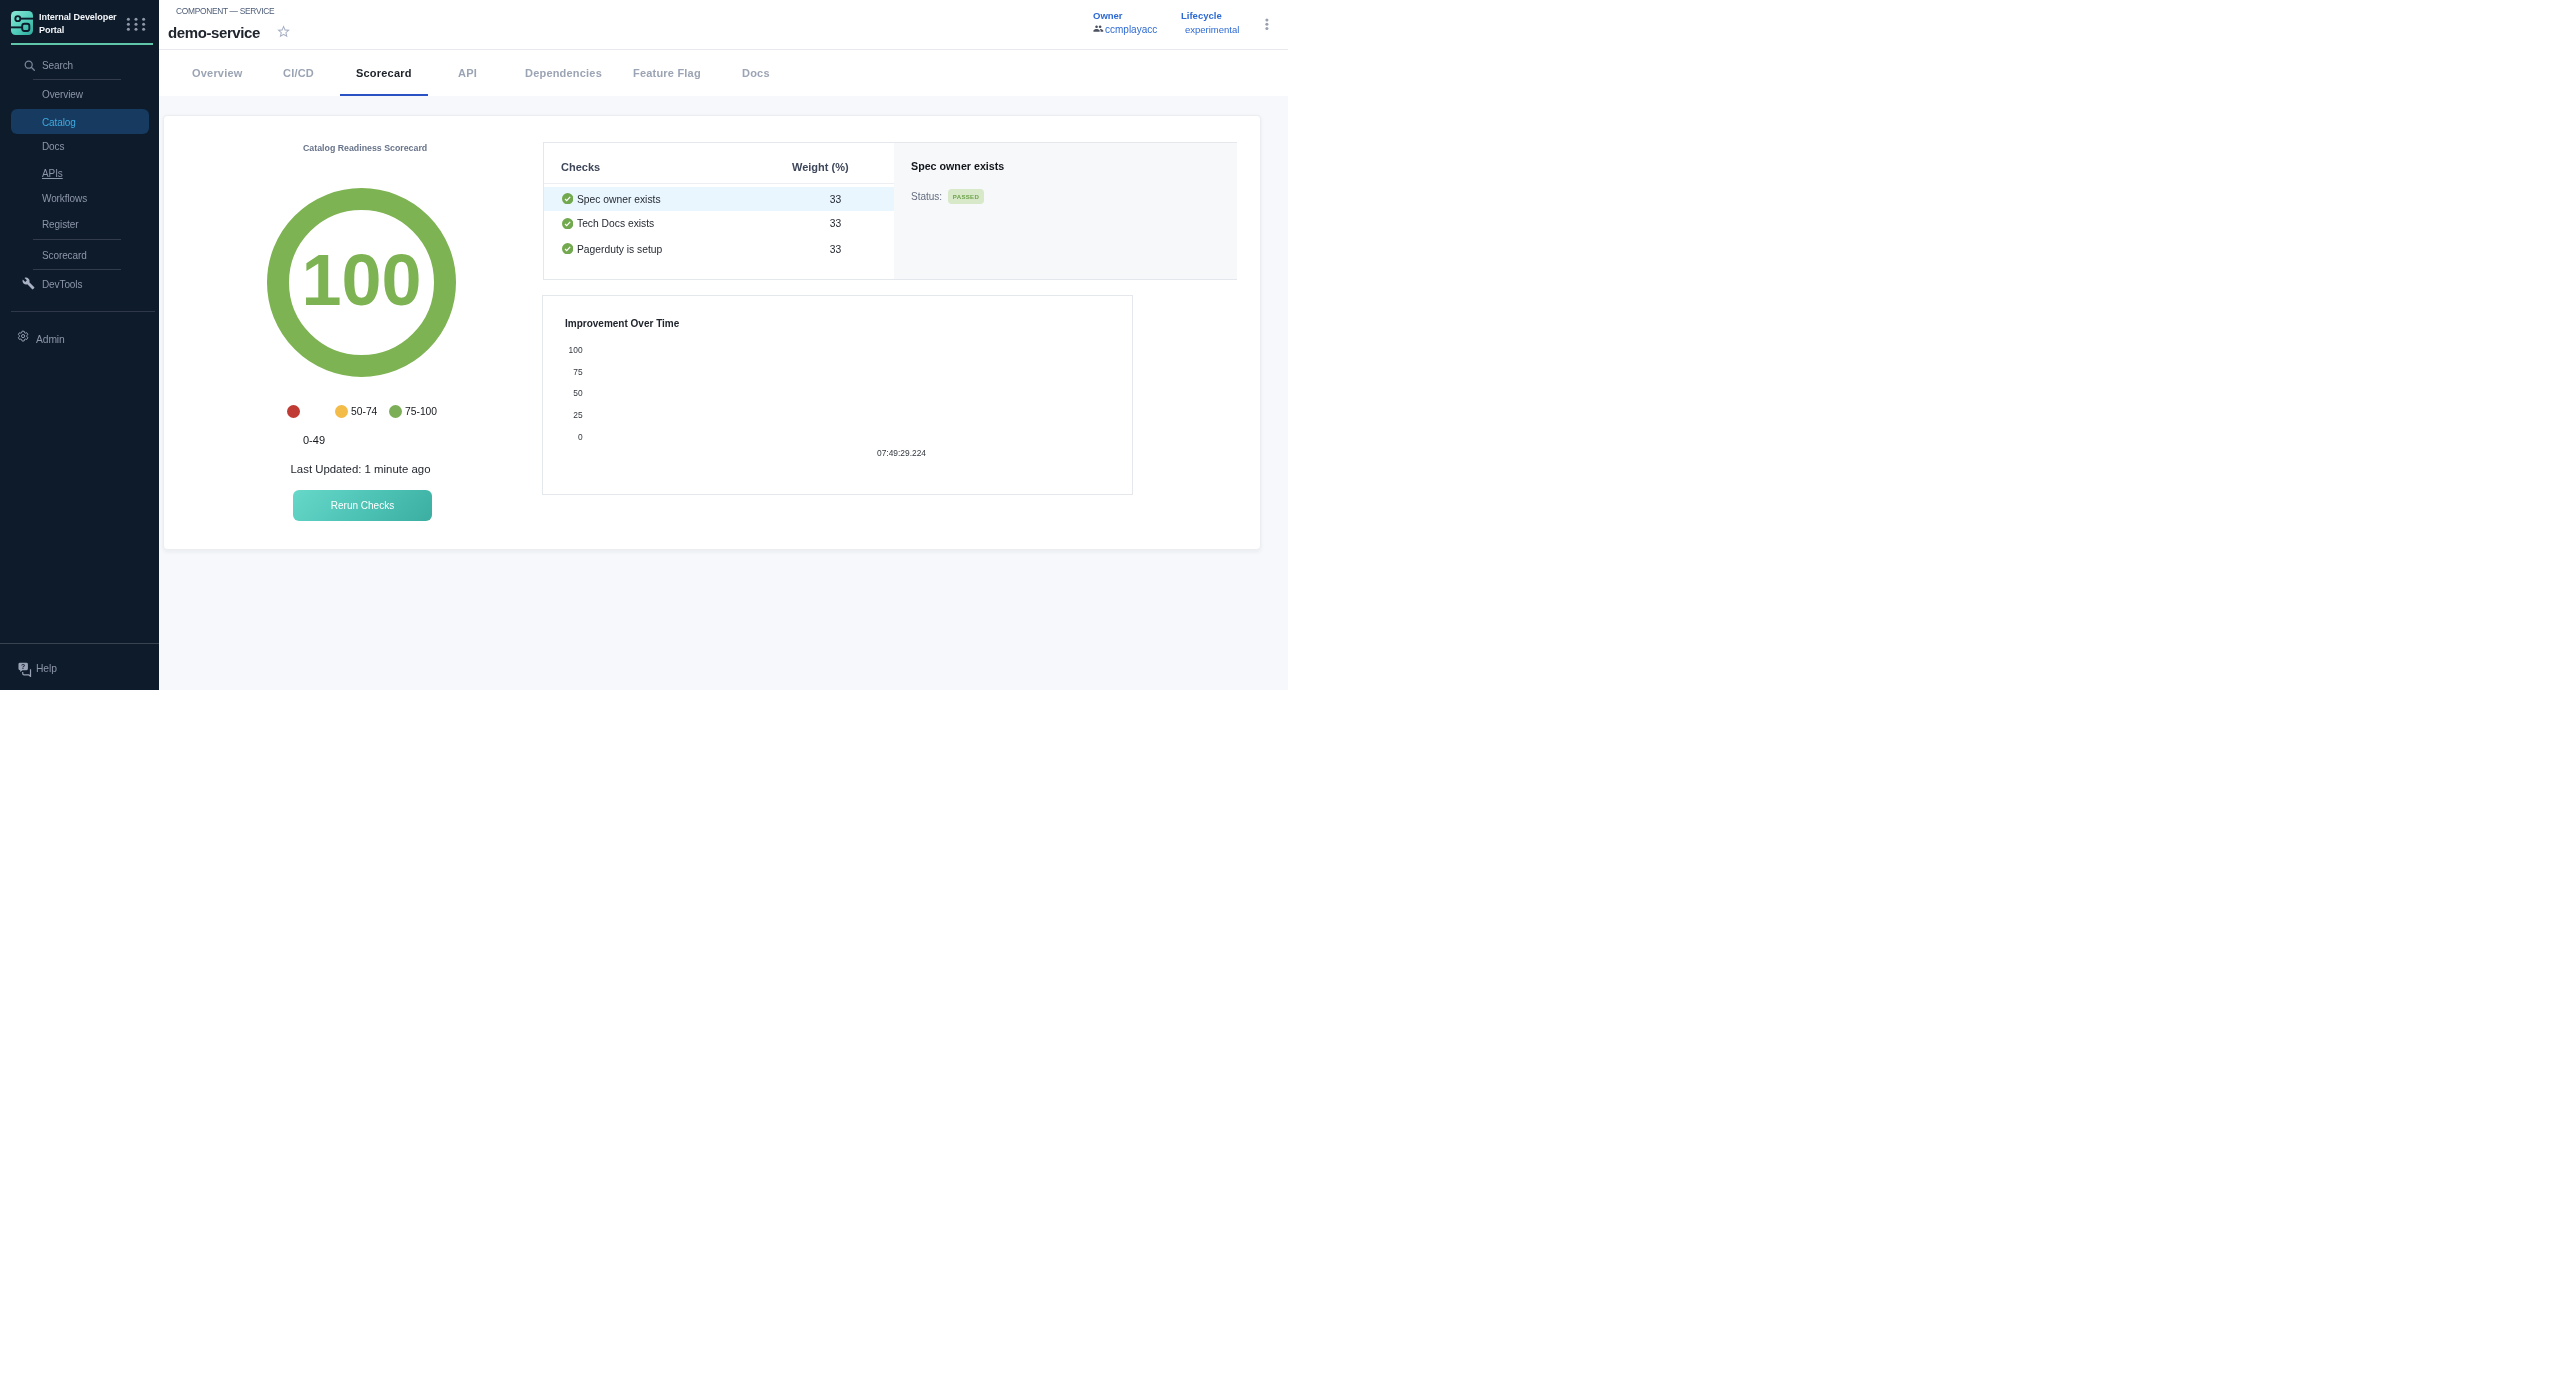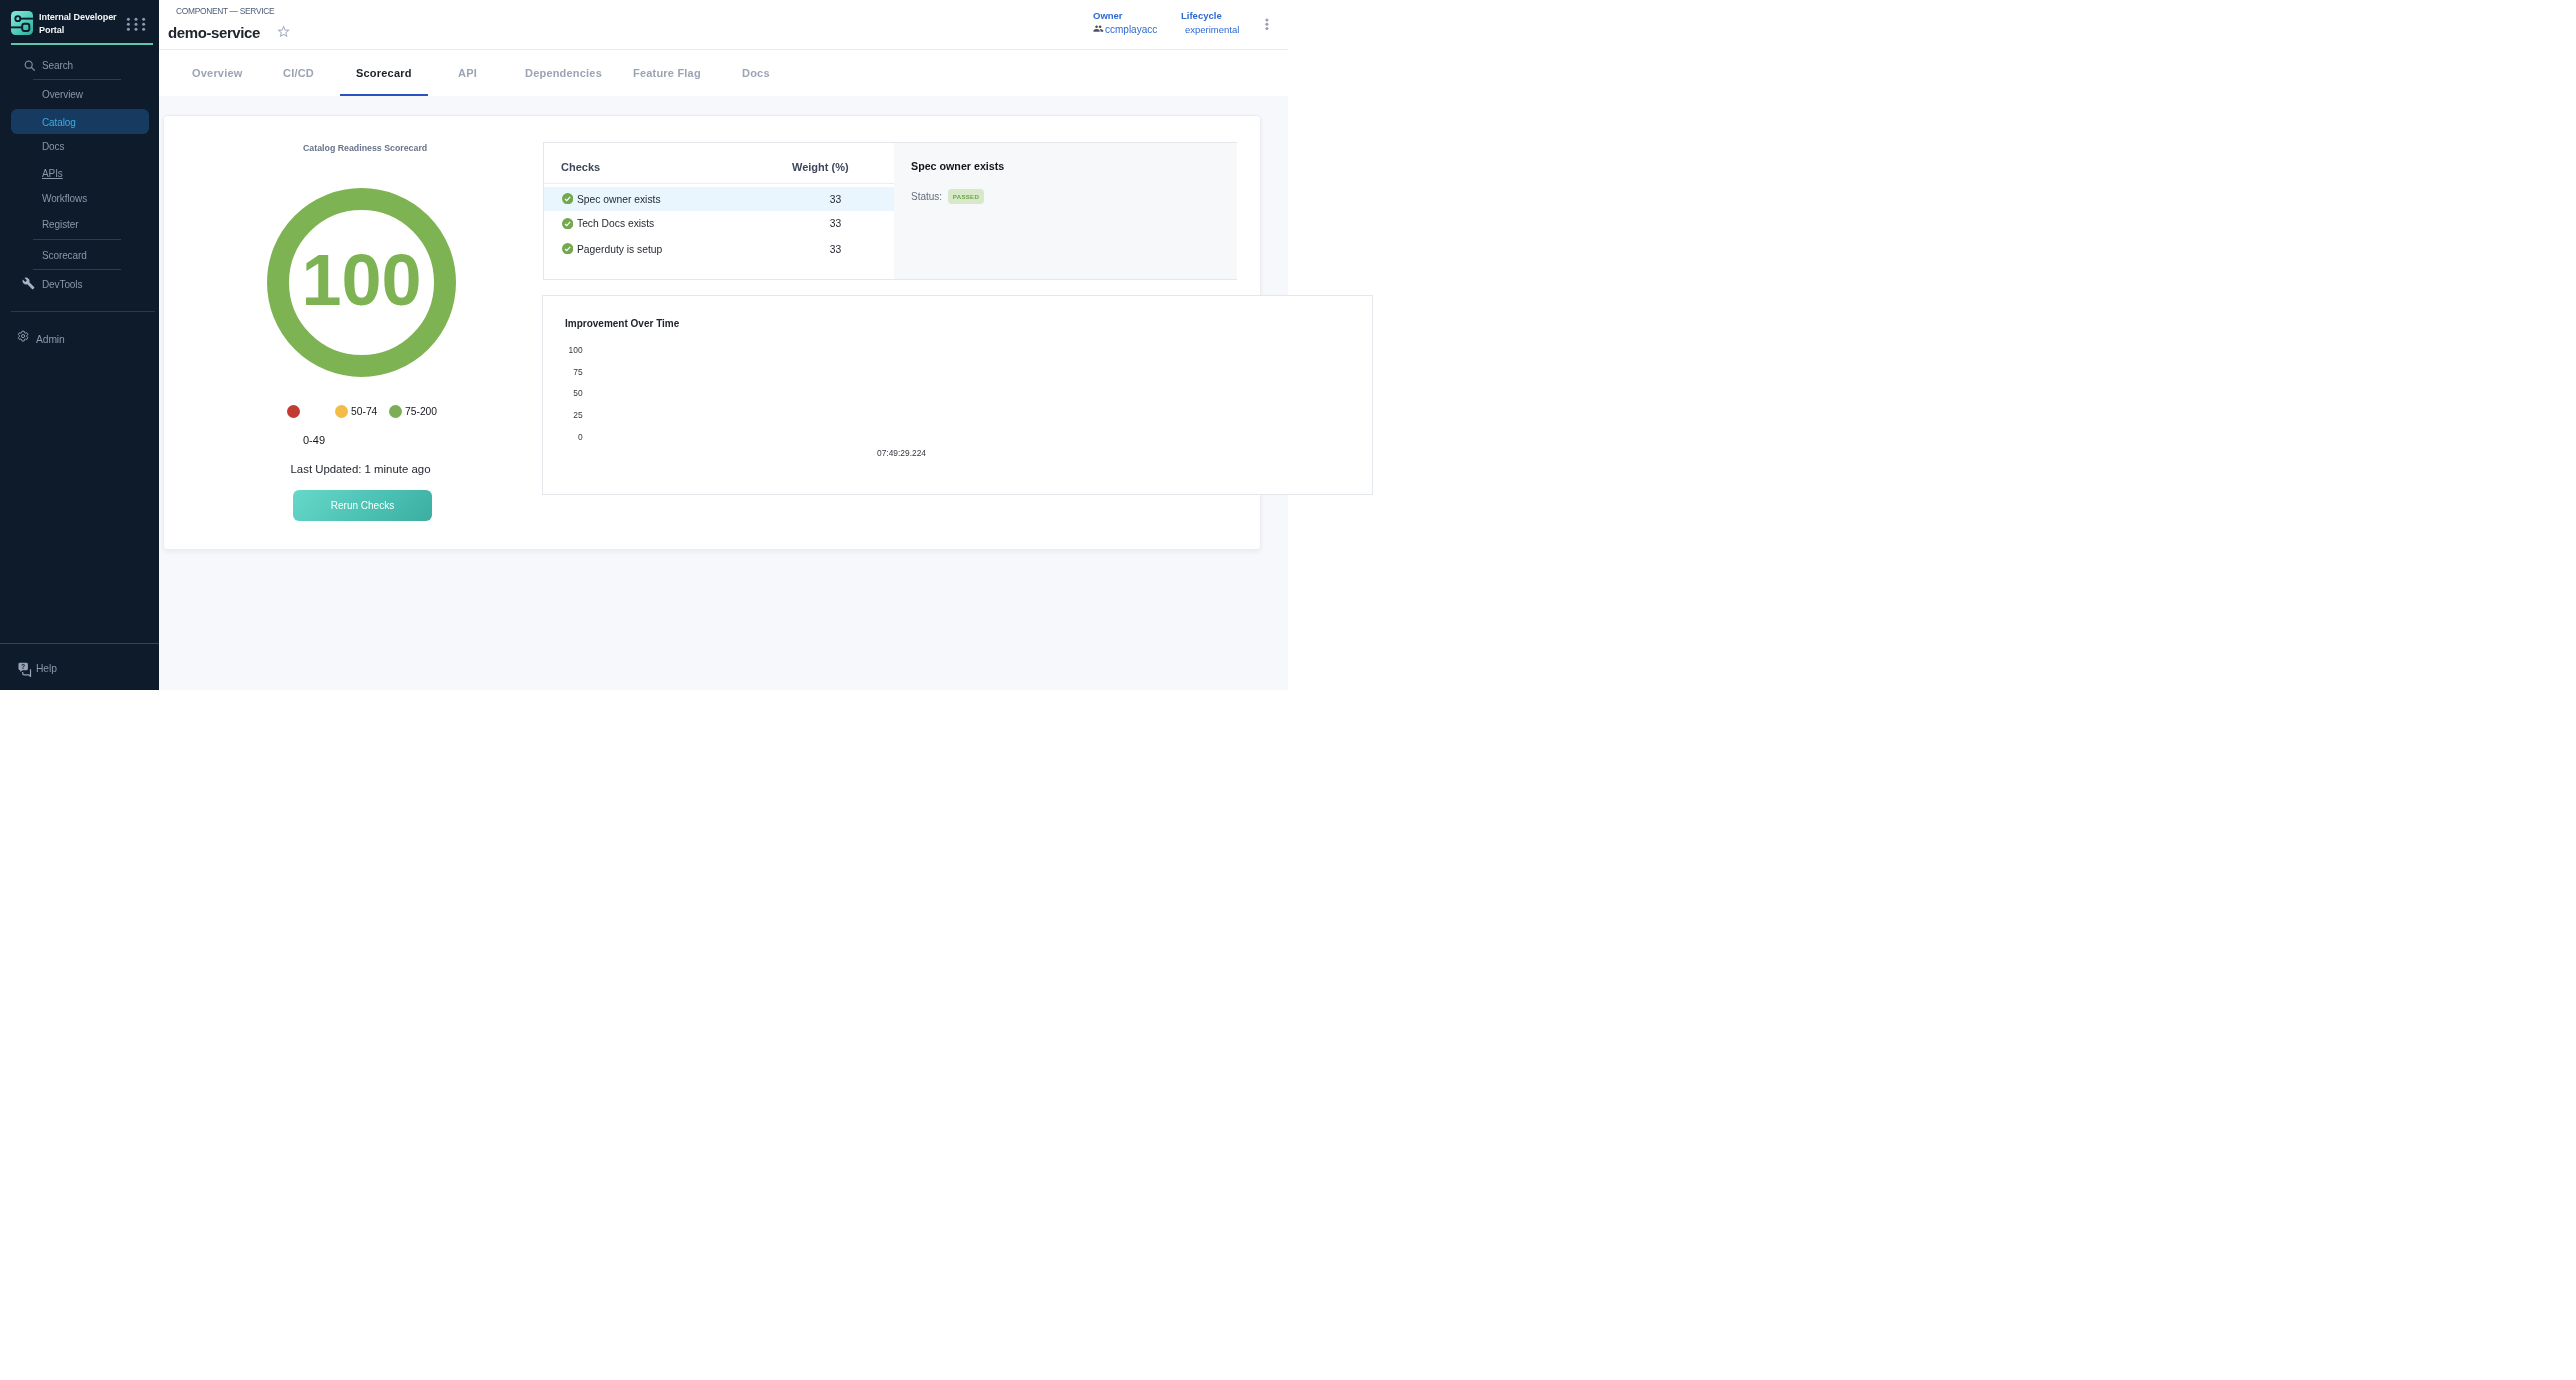--- a/index.html
+++ b/index.html
@@ -21,21 +21,21 @@
 
   <div class="abs" style="left:139px; top:27px; white-space:nowrap; font-size:8.8px; font-weight:700; color:#68748a;">Catalog Readiness Scorecard</div>
   <div class="abs" style="left:103px; top:72px; width:189px; height:189px; border:22px solid #7db352; border-radius:50%;"></div>
   <div class="abs" style="left:103px; top:70px; width:189px; height:189px; line-height:189px; text-align:center; font-size:72px; font-weight:700; color:#7db352;">100</div>
 
   <div class="abs" style="left:123px; top:289px; width:13px; height:13px; border-radius:50%; background:#bf3b33;"></div>
   <div class="abs" style="left:139px; top:290px; font-size:11px; color:#15181d;margin-top:28px;">0-49</div>
   <div class="abs" style="left:171px; top:289px; width:13px; height:13px; border-radius:50%; background:#f3bb47;"></div>
   <div class="abs" style="left:187px; top:290px; font-size:10.3px; color:#15181d;">50-74</div>
   <div class="abs" style="left:225px; top:289px; width:13px; height:13px; border-radius:50%; background:#7cae57;"></div>
-  <div class="abs" style="left:241px; top:290px; font-size:10.3px; color:#15181d;">75-200</div>
+  <div class="abs" style="left:241px; top:290px; font-size:10.3px; color:#15181d;">75-100</div>
   <div class="abs" style="left:44px; top:347px; width:305px; text-align:center; font-size:11.4px; color:#23272e;">Last Updated: 1 minute ago</div>
   <div class="abs" style="left:129px; top:374px; width:139px; height:31px; border-radius:6.1px; background:linear-gradient(135deg,#67d8ca 0%,#4cc2b4 55%,#3baea1 100%); color:#fff; font-size:10px; text-align:center; line-height:31px;">Rerun Checks</div>
 
   <div class="abs" style="left:379px; top:26px; width:694px; height:138px; border:0.8px solid #e4e7ec; background:#fff;">
     <div class="abs" style="left:350px; top:0px; width:343px; height:136px; background:#f6f8fa;"></div>
     <div class="abs" style="left:17px; top:17.5px; font-size:11px; font-weight:700; color:#3e4759;">Checks</div>
     <div class="abs" style="left:248px; top:17.5px; width:87px; text-align:left; font-size:11px; font-weight:700; color:#3e4759;">Weight (%)</div>
     <div class="abs" style="left:0px; top:40px; width:350px; height:0.8px; background:#eceef2;"></div>
     <div class="abs" style="left:0px; top:44px; width:350px; height:23.6px; background:#e9f6fd;"></div>
     <svg class="abs" style="left:17.5px; top:50px;" width="11.4" height="11.4" viewBox="0 0 24 24">
@@ -55,21 +55,21 @@
           <path d="M6.4 12.6l3.5 3.4 7.4-8" stroke="#fff" stroke-width="2.6" fill="none"></path>
         </svg>
     <div class="abs" style="left:33px; top:101px; font-size:10.3px; color:#262b33;">Pagerduty is setup</div>
     <div class="abs" style="left:248px; top:101px; width:87px; text-align:center; font-size:10.3px; color:#262b33;">33</div>
 
     <div class="abs" style="left:367px; top:17px; font-size:10.7px; font-weight:700; color:#13161b;">Spec owner exists</div>
     <div class="abs" style="left:367px; top:48px; font-size:10px; color:#646d7f;">Status:</div>
     <div class="abs" style="left:404px; top:46px; width:36px; height:15.2px; background:#d7e9c8; border-radius:3.8px; text-align:center; line-height:15.2px; font-size:6.1px; font-weight:700; letter-spacing:0.3px; color:#6da24b;">PASSED</div>
   </div>
 
-  <div class="abs" style="left:378px; top:179px; width:831px; height:200px; border:0.8px solid #e4e7ec; background:#fff;">
+  <div class="abs" style="left:378px; top:179px; width:591px; height:200px; border:0.8px solid #e4e7ec; background:#fff;">
     <div class="abs" style="left:22px; top:22px; font-size:10px; font-weight:700; color:#20252d;">Improvement Over Time</div>
     <div class="abs" style="left:9.1px; top:49px; width:30.5px; text-align:right; font-size:8.4px; color:#33383f;">100</div>
     <div class="abs" style="left:9.1px; top:71px; width:30.5px; text-align:right; font-size:8.4px; color:#33383f;">75</div>
     <div class="abs" style="left:9.1px; top:92px; width:30.5px; text-align:right; font-size:8.4px; color:#33383f;">50</div>
     <div class="abs" style="left:9.1px; top:114px; width:30.5px; text-align:right; font-size:8.4px; color:#33383f;">25</div>
     <div class="abs" style="left:9.1px; top:136px; width:30.5px; text-align:right; font-size:8.4px; color:#33383f;">0</div>
     <div class="abs" style="left:313px; top:152px; width:91px; text-align:center; font-size:8.4px; color:#33383f;">07:49:29.224</div>
   </div>
  </div>
 </div>

